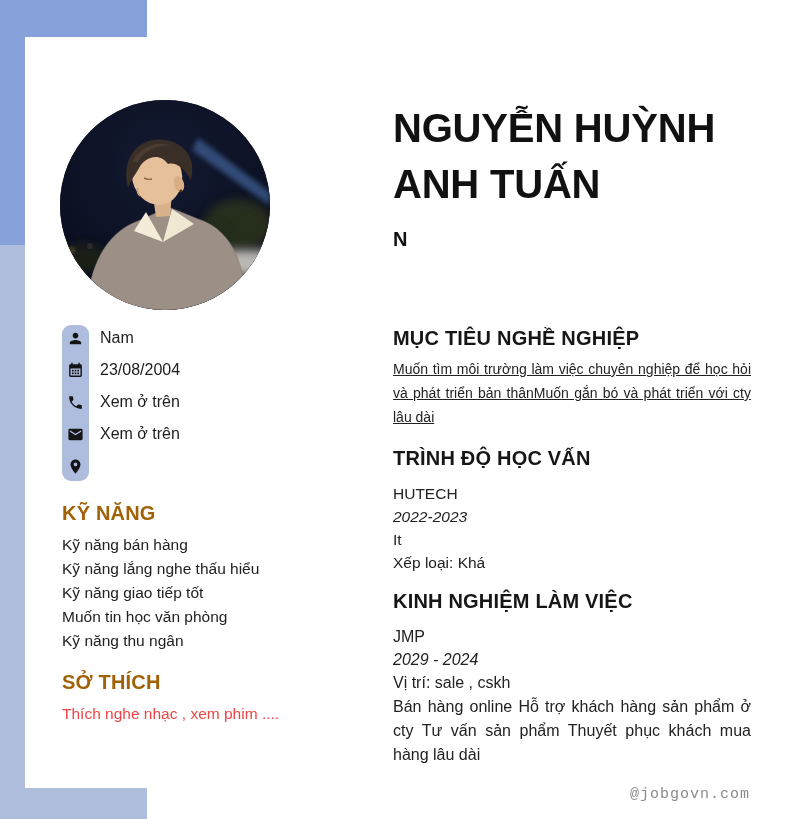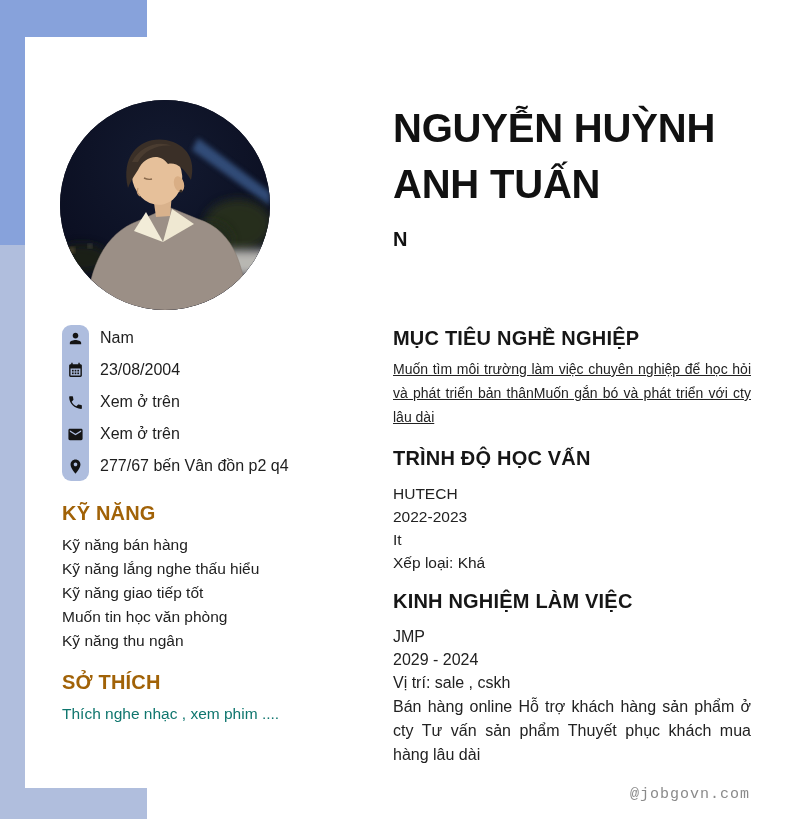--- a/index.html
+++ b/index.html
@@ -43,21 +43,21 @@
     position:absolute;left:62px;
     font-size:20px;font-weight:700;color:#a16207;letter-spacing:.2px;
     white-space:nowrap;
   }
   .skills-list{
     position:absolute;left:62px;top:533px;
     font-size:15.5px;line-height:24px;color:#222;
   }
   .hobby-text{
     position:absolute;left:62px;top:705px;
-    font-size:15.5px;color:#0f766e;white-space:nowrap;
+    font-size:15.5px;color:#ef4444;white-space:nowrap;
   }
 
   
   .rcol{position:absolute;left:393px;width:358px;}
   .name{
     top:100px;font-size:40px;font-weight:700;line-height:56px;
     color:#111;letter-spacing:-0.2px;
   }
   .subtitle{top:228px;font-size:20px;font-weight:700;color:#111;}
   .r-title{
@@ -66,21 +66,21 @@
   .r-title.objective{top:327px;}
   .r-title.education{top:447px;}
   .r-title.experience{top:590px;}
   .body-just{
     font-size:14px;line-height:24px;color:#222;text-align:justify;text-decoration:underline;
   }
   .objective-text{top:357px;}
   .edu-block{top:482px;font-size:15.5px;line-height:23px;color:#222;}
   .exp-block{top:625px;font-size:16px;line-height:23px;color:#222;}
   .b{font-weight:400;}
-  .i{}
+  .i{font-style:italic;}
   .exp-desc{margin-top:1px;line-height:24px;text-align:justify;}
 
   
   .watermark{
     position:absolute;right:40px;top:786px;
     font-family:"Liberation Mono",monospace;
     font-size:15px;color:#8a8a8a;letter-spacing:1px;
   }
 </style>
 </head>
@@ -187,21 +187,20 @@
       </span>
       <span class="contact-val">Xem ở trên</span>
     </div>
 
     <div class="contact-row">
       <span class="contact-ico">
         <svg viewBox="0 0 24 24">
             <path fill-rule="evenodd" d="M12 2C8.13 2 5 5.13 5 9c0 5.25 7 13 7 13s7-7.75 7-13c0-3.87-3.13-7-7-7zm0 9.5c-1.38 0-2.5-1.12-2.5-2.5s1.12-2.5 2.5-2.5 2.5 1.12 2.5 2.5-1.12 2.5-2.5 2.5z"></path>
           </svg>
       </span>
-      <span class="contact-val">277/67 bến Vân đồn p2 q4</span>
     </div>
   </div>
 
   <div class="sec-title" style="top:502px">KỸ NĂNG</div>
   <div class="skills-list">
     <div>Kỹ năng bán hàng</div>
     <div>Kỹ năng lắng nghe thấu hiểu</div>
     <div>Kỹ năng giao tiếp tốt</div>
     <div>Muốn tin học văn phòng</div>
     <div>Kỹ năng thu ngân</div>

